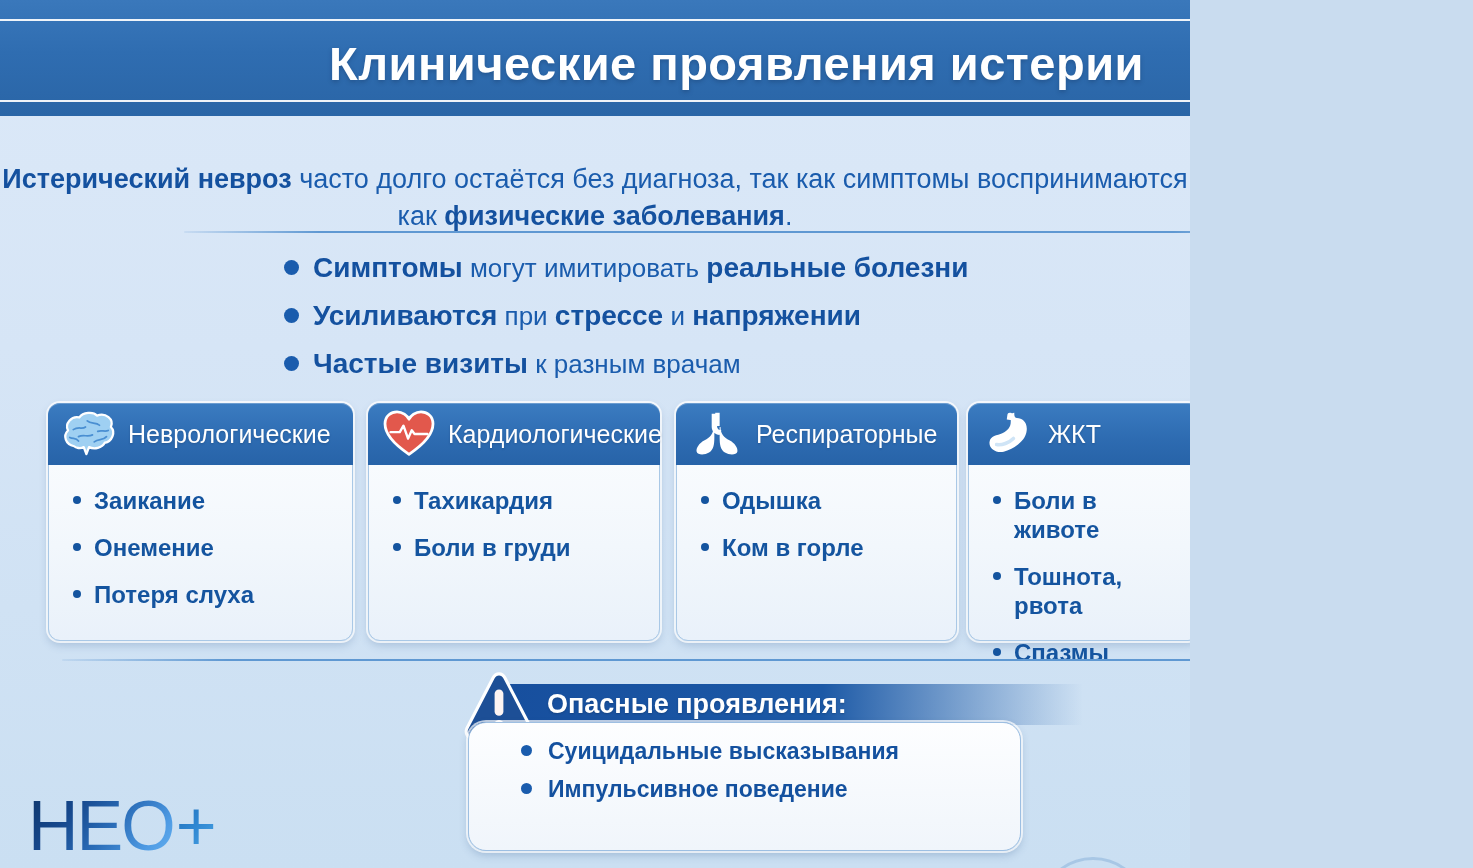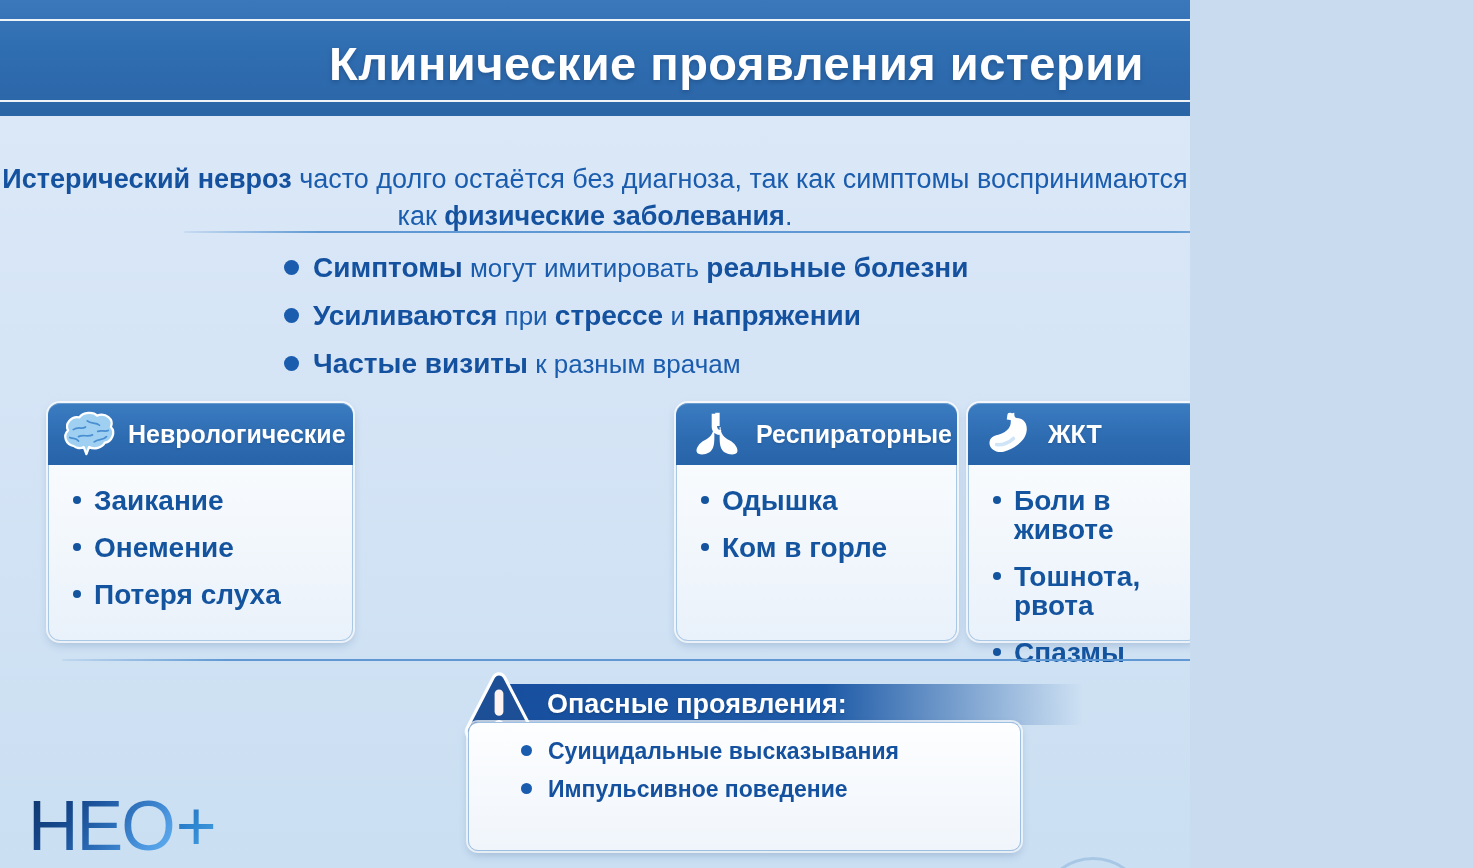--- a/index.html
+++ b/index.html
@@ -50,41 +50,41 @@
     box-shadow:0 0 0 2px rgba(255,255,255,.75), 0 4px 8px rgba(60,100,150,.28);
   }
   .card-head{
     position:absolute; left:-1px; top:-1px; right:-1px; height:62px;
     border-radius:12px 12px 0 0;
     background:linear-gradient(180deg,#3b7cc1 0%,#2e6cb2 55%,#2763a8 100%);
     display:flex; align-items:center; padding:0 12px 0 12px;
     box-shadow:inset 0 1px 0 rgba(255,255,255,.25);
   }
   .card-icon{ flex:none; width:58px; height:52px; display:flex; align-items:center; justify-content:center; }
-  .card-title{ color:#ffffff; font-weight:bold; font-size:25px; margin-left:10px; white-space:nowrap; text-shadow:0 1px 2px rgba(20,50,90,.3); }
+  .card-title{ color:#ffffff; font-weight:normal; font-size:25px; margin-left:10px; white-space:nowrap; text-shadow:0 1px 2px rgba(20,50,90,.3); }
   .card-list{ list-style:none; padding:20px 14px 0 24px; }
   .card-list li{ display:flex; align-items:flex-start; margin-bottom:18px; }
   .card-list .dot{ flex:none; width:8px; height:8px; border-radius:50%; background:#14549f; margin:10px 13px 0 0; }
-  .card-list .item-text{ font-size:28px; font-weight:bold; color:#14549f; line-height:29px; white-space:pre-line; }
+  .card-list .item-text{ font-size:24px; font-weight:bold; color:#14549f; line-height:29px; white-space:pre-line; }
 
   
   .mid-divider{ left:62px; top:659px; width:1370px; }
   .warn-bar{
     position:absolute; left:505px; top:684px; width:578px; height:41px;
     background:linear-gradient(90deg,#174f9e 0%,#1c59a6 55%,rgba(60,120,185,0) 100%);
   }
   .warn-bar .warn-title{
     position:absolute; left:42px; top:5px; color:#ffffff; font-weight:bold; font-size:27px;
     text-shadow:0 1px 2px rgba(15,45,85,.4);
   }
   .warn-triangle{ position:absolute; left:460px; top:668px; width:78px; height:78px; }
   .warn-box{
     position:absolute; left:468px; top:722px; width:553px; height:129px;
     background:linear-gradient(180deg,#fdfeff,#f0f5fb);
-    border:1px solid #9dbfe2; border-radius:10px;
+    border:1px solid #9dbfe2; border-radius:18px;
     box-shadow:0 0 0 2px rgba(255,255,255,.7), 0 4px 8px rgba(60,100,150,.3);
   }
   .warn-list{ list-style:none; padding:14px 10px 0 52px; }
   .warn-list li{ display:flex; align-items:flex-start; margin-bottom:10px; }
   .warn-list .dot{ flex:none; width:11px; height:11px; border-radius:50%; background:#1a5cad; margin:8px 16px 0 0; }
   .warn-list .item-text{ font-size:23px; font-weight:bold; color:#14519f; line-height:28px; }
 
   
   .logo{
     position:absolute; left:28px; top:790px; font-size:70px; font-weight:normal; letter-spacing:-2px;
@@ -160,20 +160,41 @@
             <span class="dot"></span>
             <span class="item-text">Онемение</span>
           </li>
         <li>
             <span class="dot"></span>
             <span class="item-text">Потеря слуха</span>
           </li>
       </ul>
     </div>
 
+    <div class="card" style="left:368px; width:292px;">
+      <div class="card-head">
+        <span class="card-icon">
+          <svg viewBox="0 0 56 52" width="52" height="48">
+            <path d="M28 48 C10 36 2 26 2 15 C2 6 9 2 15 2 C21 2 26 6 28 10 C30 6 35 2 41 2 C47 2 54 6 54 15 C54 26 46 36 28 48 Z" fill="#e2584c" stroke="#ffffff" stroke-width="3" stroke-linejoin="round"></path>
+            <polyline points="8,24 18,24 22,17 27,31 31,22 34,26 48,26" fill="none" stroke="#ffffff" stroke-width="2.6" stroke-linejoin="round" stroke-linecap="round"></polyline>
+          </svg>
+        </span>
+        <span class="card-title">Кардиологические</span>
+      </div>
+      <ul class="card-list" style="margin-top:62px;">
+        <li>
+            <span class="dot"></span>
+            <span class="item-text">Тахикардия</span>
+          </li>
+        <li>
+            <span class="dot"></span>
+            <span class="item-text">Боли в груди</span>
+          </li>
+      </ul>
+    </div>
 
     <div class="card" style="left:676px; width:281px;">
       <div class="card-head">
         <span class="card-icon">
           <svg viewBox="0 0 56 52" width="50" height="46">
             <path d="M25 3 h6 v14 c0 3 2 5 5 5 l-2 5 c-5 0 -9 -4 -9 -9 z" fill="#ffffff" transform="translate(-3,0)"></path>
             <path d="M26 2 h5 v15 h-5 z" fill="#ffffff"></path>
             <path d="M24 18 C24 26 20 30 14 33 C8 36 4 42 5 46 C6 50 14 50 19 47 C24 44 25 38 25 30 L25 18 Z" fill="#ffffff"></path>
             <path d="M32 18 C32 26 36 30 42 33 C48 36 52 42 51 46 C50 50 42 50 37 47 C32 44 31 38 31 30 L31 18 Z" fill="#ffffff"></path>
           </svg>

